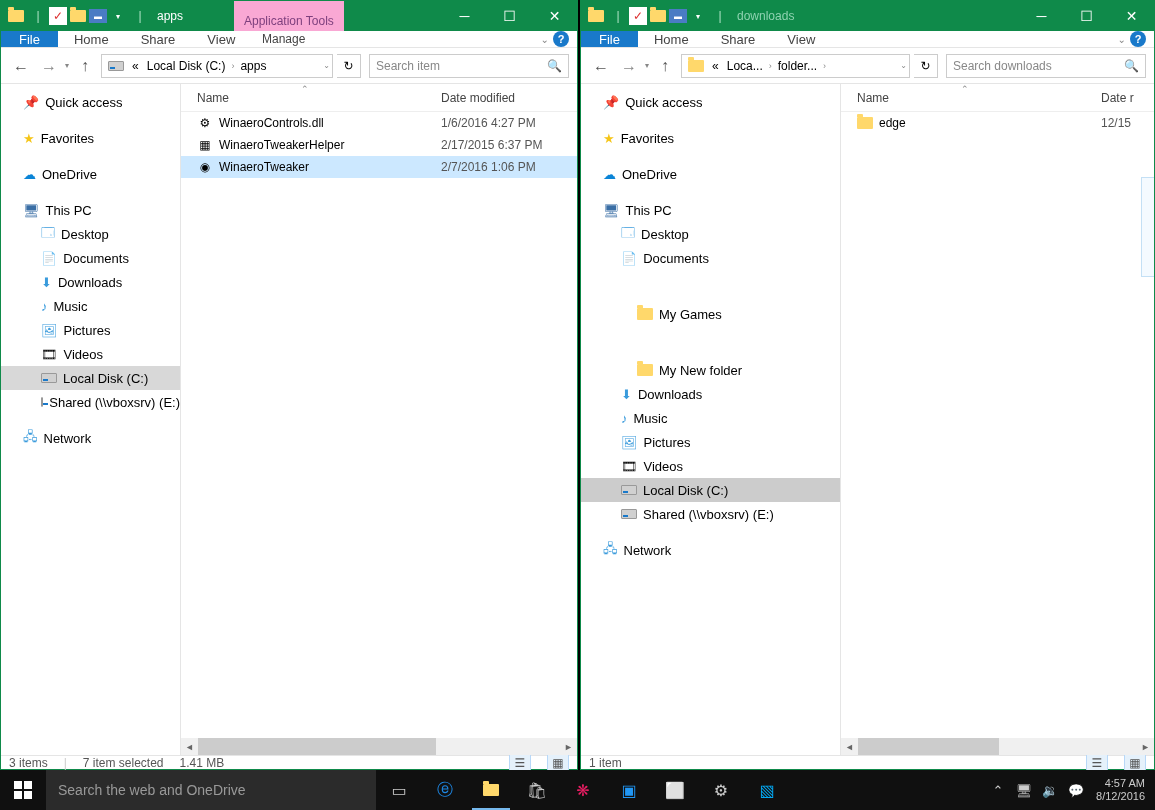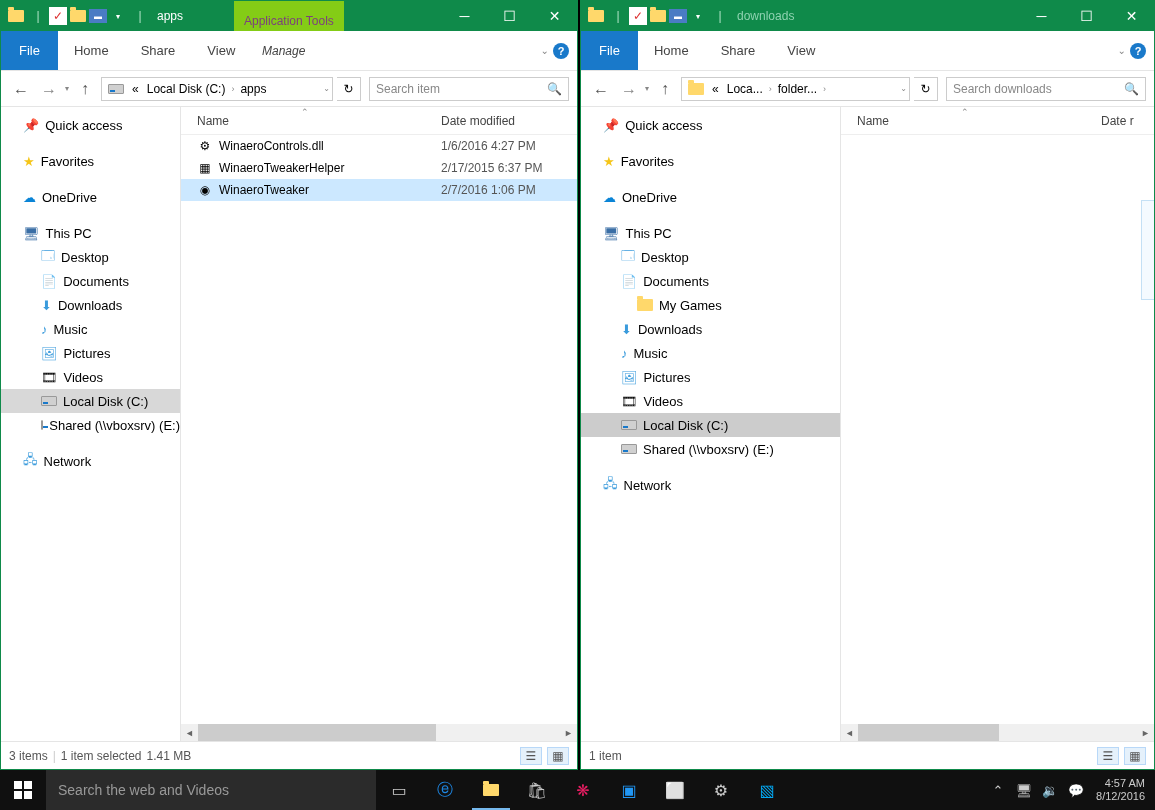--- a/index.html
+++ b/index.html
@@ -7,67 +7,67 @@
 
 .window { position: absolute; top: 0; background: #fff; border: 1px solid #0f8a4a; display: flex; flex-direction: column; }
 .window.left { left: 0; width: 578px; height: 770px; }
 .window.right { left: 580px; width: 575px; height: 770px; }
 
 .titlebar { height: 30px; background: #0f8a4a; display: flex; align-items: center; color: #fff; position: relative; }
 .qat { display: flex; align-items: center; gap: 0; padding-left: 4px; height: 100%; }
 .qat-ico { width: 22px; height: 22px; display: flex; align-items: center; justify-content: center; }
 .title-txt { font-size: 12px; color: #fff; padding-left: 6px; }
 .window.right .title-txt { color: #8fd3b1; }
-.app-tools { position: absolute; left: 233px; top: 0; height: 40px; background: #84cc16; color: #7d3f7d; padding: 0 10px; font-size: 12px; display: flex; align-items: center; }
+.app-tools { position: absolute; left: 233px; top: 0; height: 40px; background: #f9a8d4; color: #7d3f7d; padding: 0 10px; font-size: 12px; display: flex; align-items: center; }
 .winbtns { margin-left: auto; display: flex; height: 100%; }
 .winbtn { width: 45px; display: flex; align-items: center; justify-content: center; color: #fff; font-size: 14px; }
 
-.ribbon { height: 40px; background: #fff; border-bottom: 1px solid #e5e5e5; display: flex; align-items: stretch; position: relative; }
+.ribbon { height: 17px; background: #fff; border-bottom: 1px solid #e5e5e5; display: flex; align-items: stretch; position: relative; }
 .file-tab { background: #1979ca; color: #fff; padding: 0 18px; display: flex; align-items: center; font-size: 13px; }
 .rtab { padding: 0 16px; display: flex; align-items: center; font-size: 13px; color: #444; }
-.manage-tab { position: absolute; left: 233px; padding: 0 28px; color: #444; display:flex; align-items:center; height:100%;font-style:italic; }
+.manage-tab { position: absolute; left: 233px; padding: 0 28px; color: #444; display:flex; align-items:center; height:100%; }
 .rib-right { margin-left: auto; display: flex; align-items: center; gap: 4px; padding-right: 8px; }
 .caret-dn { font-size: 10px; color: #888; }
 .help-ico { width: 16px; height: 16px; border-radius: 50%; background: #1979ca; color: #fff; display: flex; align-items: center; justify-content: center; font-size: 11px; font-weight: bold; }
 
 .navrow { height: 36px; border-bottom: 1px solid #e5e5e5; display: flex; align-items: center; padding: 0 8px; gap: 4px; }
 .navbtn { width: 24px; height: 24px; display: flex; align-items: center; justify-content: center; color: #888; font-size: 16px; }
 .navbtn.active { color: #555; }
 .navcaret { font-size: 8px; color: #888; }
 .addrbar { flex: 1; height: 24px; border: 1px solid #ccc; display: flex; align-items: center; padding: 0 2px; gap: 0; font-size: 12px; }
 .addrbar .crumb { padding: 0 4px; display: flex; align-items: center; gap: 2px; }
 .addrbar .sep { color: #888; font-size: 9px; padding: 0 2px; }
 .refresh { width: 24px; height: 24px; border: 1px solid #ccc; border-left: none; display: flex; align-items: center; justify-content: center; font-size: 12px; }
 .searchbox { width: 200px; height: 24px; border: 1px solid #ccc; display: flex; align-items: center; padding: 0 6px; color: #888; margin-left: 4px; }
 .searchbox span:first-child { flex: 1; }
 
 .content { flex: 1; display: flex; overflow: hidden; }
 .navpane { width: 180px; border-right: 1px solid #e5e5e5; padding: 6px 0; overflow: hidden; font-size: 13px; }
 .npitem { height: 24px; display: flex; align-items: center; padding-left: 22px; gap: 6px; white-space: nowrap; }
 .npitem.sub { padding-left: 40px; }
-.npitem.sub2 { padding-left: 56px; }
+.npitem.sub2 { padding-left: 56px; margin-top: 32px; }
 .npitem.sel { background: #d8d8d8; }
 .npitem.sel2 { background: #ccc; }
 .nspacer { height: 12px; }
 
 .listarea { flex: 1; display: flex; flex-direction: column; position: relative; }
 .cols { height: 28px; display: flex; align-items: center; border-bottom: 1px solid #eee; font-size: 12px; color: #444; position:relative; }
 .col-name { flex: 0 0 260px; padding-left: 16px; }
 .col-date { flex: 0 0 130px; }
 .sort-caret { position:absolute; top:0; left:120px; font-size:9px; color:#888; }
 .rows { flex: 1; overflow: hidden; position: relative; }
 .row { height: 22px; display: flex; align-items: center; font-size: 12px; }
 .row .rname { flex: 0 0 260px; padding-left: 16px; display: flex; align-items: center; gap: 6px; }
 .row .rdate { flex: 0 0 130px; color: #555; }
 .row.sel { background: #cce8ff; }
 .hscroll { height: 17px; background: #f0f0f0; display: flex; align-items: center; position: relative; }
 .hscroll .sbtn { width: 17px; height: 17px; background: #f0f0f0; display:flex; align-items:center; justify-content:center; font-size:9px; color:#666; }
 .hscroll .thumb { height: 17px; background: #ccc; }
 
-.statusbar { height: 28px; border-top: 1px solid #e5e5e5; display: flex; align-items: center; padding: 0 8px; font-size: 12px; color: #555; gap: 5px; }
+.statusbar { height: 14px; border-top: 1px solid #e5e5e5; display: flex; align-items: center; padding: 0 8px; font-size: 12px; color: #555; gap: 16px; }
 .statusbar .spacer { flex:1; }
 .viewbtn { width: 22px; height: 18px; border: 1px solid #b8d8f8; background: #e5f1fb; display:flex; align-items:center; justify-content:center; }
 
 
 .ico { width: 16px; height: 16px; display: inline-flex; align-items: center; justify-content: center; font-size: 12px; }
 .folder-ico { width:16px; height:12px; background:#ffd86b; border-radius:1px; position:relative; }
 .folder-ico::before { content:""; position:absolute; top:-3px; left:0; width:6px; height:3px; background:#ffd86b; border-radius:1px 1px 0 0; }
 .drive-ico { width:16px; height:10px; background:#d0d0d0; border:1px solid #999; border-radius:1px; position:relative; }
 .drive-ico::after { content:""; position:absolute; bottom:1px; left:1px; width:5px; height:2px; background:#1979ca; }
 
@@ -243,21 +243,21 @@
         <div class="thumb" style="width:60%"></div>
         <div style="flex:1"></div>
         <div class="sbtn">►</div>
       </div>
     </div>
   </div>
 
   <div class="statusbar">
     <span>3 items</span>
     <span style="color:#ccc">|</span>
-    <span>1 item selected</span>
+    <span>7 item selected</span>
     <span>1.41 MB</span>
     <div class="spacer"></div>
     <div class="viewbtn">☰</div>
     <div class="viewbtn">▦</div>
   </div>
 </div>
 
 <div class="window right">
   <div class="titlebar">
     <div class="qat">
@@ -342,20 +342,24 @@
           <span>Desktop</span>
         </div>
       <div class="npitem sub">
           <span>📄</span>
           <span>Documents</span>
         </div>
       <div class="npitem sub2">
           <span class="folder-ico"></span>
           <span>My Games</span>
         </div>
+      <div class="npitem sub2">
+          <span class="folder-ico"></span>
+          <span>My New folder</span>
+        </div>
       <div class="npitem sub">
           <span style="color:#3a9bdc">⬇</span>
           <span>Downloads</span>
         </div>
       <div class="npitem sub">
           <span style="color:#3a9bdc">♪</span>
           <span>Music</span>
         </div>
       <div class="npitem sub">
           <span style="color:#3a9bdc">🖼</span>
@@ -380,20 +384,27 @@
         </div>
     </div>
 
     <div class="listarea">
       <div class="cols">
         <span class="sort-caret">⌃</span>
         <div class="col-name">Name</div>
         <div class="col-date" style="flex:0 0 50px">Date r</div>
       </div>
       <div class="rows">
+        <div class="row">
+          <div class="rname">
+              <span class="folder-ico"></span>
+              <span>edge</span>
+            </div>
+          <div class="rdate" style="flex:0 0 50px">12/15</div>
+        </div>
 
         <div class="drag-ghost">
           <div class="ghost-icon"></div>
         </div>
 
       </div>
       <div class="hscroll">
         <div class="sbtn">◄</div>
         <div class="thumb" style="width:45%"></div>
         <div style="flex:1"></div>
@@ -413,21 +424,21 @@
 <div class="taskbar">
   <div class="start">
     <svg width="18" height="18">
         <rect x="0" y="0" width="8" height="8" fill="#fff"></rect>
         <rect x="10" y="0" width="8" height="8" fill="#fff"></rect>
         <rect x="0" y="10" width="8" height="8" fill="#fff"></rect>
         <rect x="10" y="10" width="8" height="8" fill="#fff"></rect>
       </svg>
   </div>
   <div class="search-tb">
-      <span>Search the web and Videos</span>
+      <span>Search the web and OneDrive</span>
     </div>
   <div class="tb-ico">▭</div>
   <div class="tb-ico" style="color:#1e88e5">ⓔ</div>
   <div class="tb-ico active">
       <span class="folder-ico"></span>
     </div>
   <div class="tb-ico">🛍</div>
   <div class="tb-ico" style="color:#e91e63">❋</div>
   <div class="tb-ico" style="color:#2196f3">▣</div>
   <div class="tb-ico">⬜</div>

